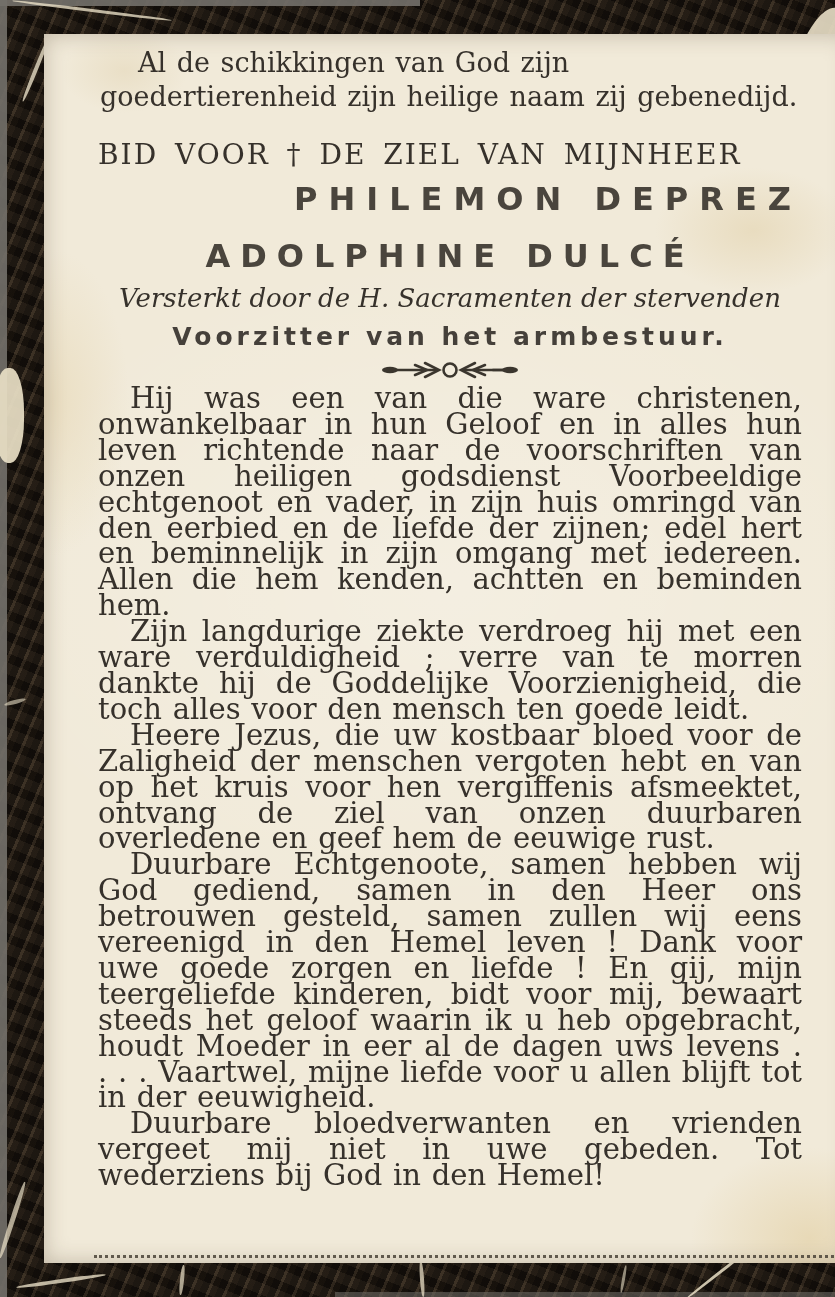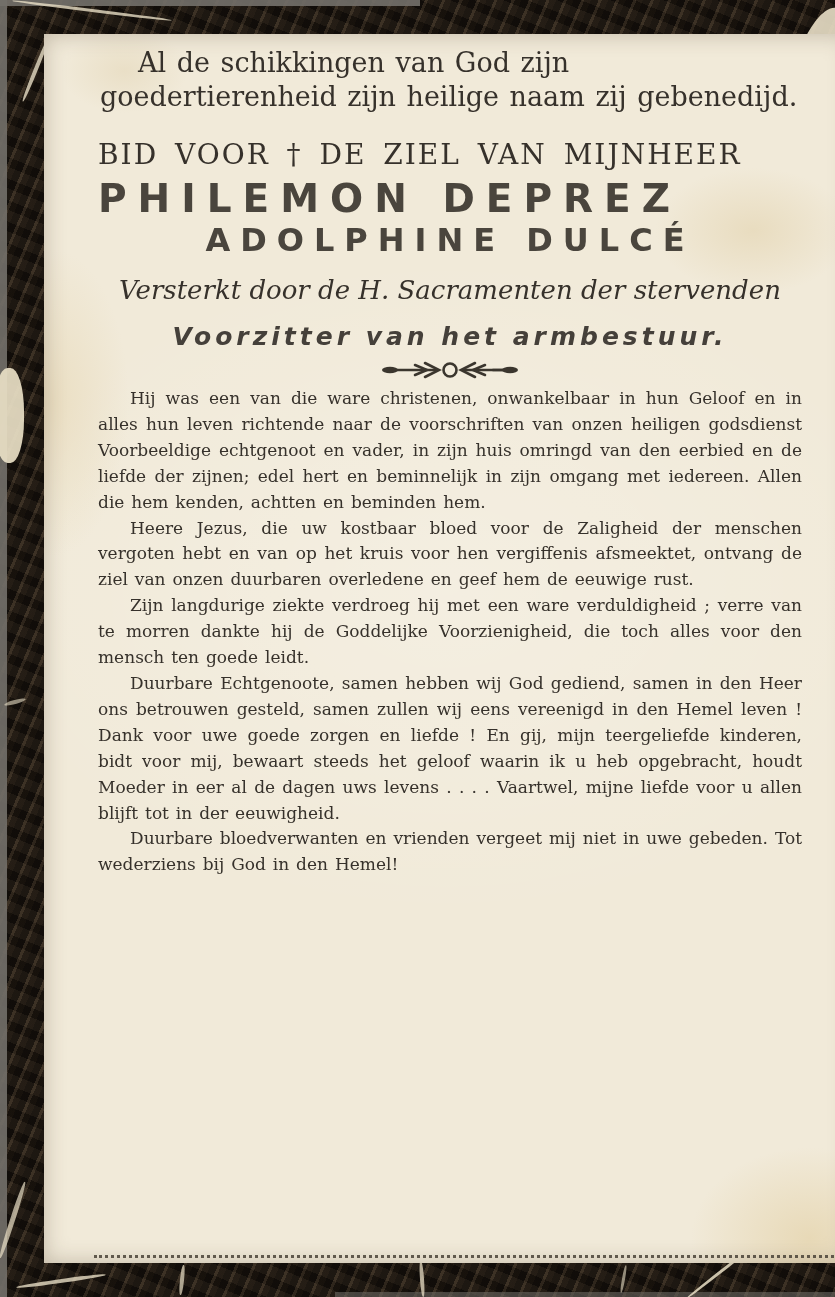--- a/index.html
+++ b/index.html
@@ -55,32 +55,32 @@
       radial-gradient(90px 60px at 10% 3%, rgba(226,212,180,.5), transparent 70%),
       radial-gradient(600px 420px at 50% 45%, rgba(255,255,255,.22), transparent 80%);
     box-shadow: inset 0 0 22px rgba(70,52,30,.28);
     overflow:hidden;
     color:#36312b;
   }
 
   
   .opening{margin:2px 2px 0 2px;font-size:27px;line-height:34px;text-indent:38px;word-spacing:2px;}
   .pray{margin-top:24px;text-align:left;font-size:28px;letter-spacing:2px;word-spacing:6px;white-space:nowrap;}
-  .name{margin:6px 0 0 0;text-align:left;font-family:"DejaVu Sans",sans-serif;font-weight:700;
-        font-size:39px;line-height:44px;letter-spacing:11px;color:#4a453d;white-space:nowrap;}
+  .name{margin:6px 0 16px 0;text-align:right;font-family:"DejaVu Sans",sans-serif;font-weight:700;
+        font-size:32px;line-height:44px;letter-spacing:11px;color:#4a453d;white-space:nowrap;}
   .relation{margin-top:8px;text-align:center;font-size:21px;letter-spacing:2px;word-spacing:5px;}
   .spouse{margin:0 0 0 0;text-align:center;font-family:"DejaVu Sans",sans-serif;font-weight:700;
           font-size:32px;line-height:38px;letter-spacing:10px;color:#4a453d;white-space:nowrap;}
   .vitals{margin:6px 0 0 0;font-style:italic;font-size:26px;line-height:31px;text-align:justify;word-spacing:6px;}
   .vitals .roman{font-style:normal;word-spacing:3px;}
-  .sacraments{margin:16px;font-style:italic;font-size:26px;line-height:31px;text-align:center;white-space:nowrap;}
+  .sacraments{margin:8px;font-style:italic;font-size:26px;line-height:31px;text-align:center;white-space:nowrap;}
   .titleline{margin:2px 0 0 0;text-align:center;font-family:"DejaVu Sans",sans-serif;font-weight:700;
-             font-size:25px;line-height:30px;letter-spacing:4px;color:#45403a;white-space:nowrap;font-style:italic;}
+             font-size:25px;line-height:30px;letter-spacing:4px;color:#45403a;white-space:nowrap;}
   .ornament{display:block;margin:6px auto 4px auto;}
-  .bodytext p{margin:0;font-size:17px;line-height:25.9px;text-align:justify;text-indent:32px;word-spacing:1.5px;}
+  .bodytext p{margin:0;font-size:29px;line-height:25.9px;text-align:justify;text-indent:32px;word-spacing:1.5px;}
   .dotline{position:absolute;left:50px;right:10px;bottom:5px;border-top:3px dotted #4a4338;opacity:.85;}
 </style>
 </head>
 <body>
 
 <div class="card">
   <span class="edge edge-l"></span>
   <span class="edge edge-t"></span>
   <span class="edge edge-b"></span>
 
@@ -127,22 +127,22 @@
         <path d="M100 5 L86 12 L100 19"></path>
         <path d="M110 7 L98 12 L110 17"></path>
         <circle cx="75" cy="12" r="6.5"></circle>
       </g>
       <ellipse cx="15" cy="12" rx="8" ry="3.2" fill="#3b362e"></ellipse>
       <ellipse cx="135" cy="12" rx="8" ry="3.2" fill="#3b362e"></ellipse>
     </svg>
 
     <div class="bodytext">
       <p>Hij was een van die ware christenen, onwankelbaar in hun Geloof en in alles hun leven richtende naar de voorschriften van onzen heiligen godsdienst Voorbeeldige echtgenoot en vader, in zijn huis omringd van den eerbied en de liefde der zijnen; edel hert en beminnelijk in zijn omgang met iedereen. Allen die hem kenden, achtten en beminden hem.</p>
+      <p>Zijn langdurige ziekte verdroeg hij met een ware verduldigheid ; verre van te morren dankte hij de Goddelijke Voorzienigheid, die toch alles voor den mensch ten goede leidt.</p>
       <p>Heere Jezus, die uw kostbaar bloed voor de Zaligheid der menschen vergoten hebt en van op het kruis voor hen vergiffenis afsmeektet, ontvang de ziel van onzen duurbaren overledene en geef hem de eeuwige rust.</p>
-      <p>Zijn langdurige ziekte verdroeg hij met een ware verduldigheid ; verre van te morren dankte hij de Goddelijke Voorzienigheid, die toch alles voor den mensch ten goede leidt.</p>
       <p>Duurbare Echtgenoote, samen hebben wij God gediend, samen in den Heer ons betrouwen gesteld, samen zullen wij eens vereenigd in den Hemel leven ! Dank voor uwe goede zorgen en liefde ! En gij, mijn teergeliefde kinderen, bidt voor mij, bewaart steeds het geloof waarin ik u heb opgebracht, houdt Moeder in eer al de dagen uws levens . . . . Vaartwel, mijne liefde voor u allen blijft tot in der eeuwigheid.</p>
       <p>Duurbare bloedverwanten en vrienden vergeet mij niet in uwe gebeden. Tot wederziens bij God in den Hemel!</p>
 
     </div>
 
     <span class="dotline"></span>
   </div>
 </div>
 
 </body></html>

